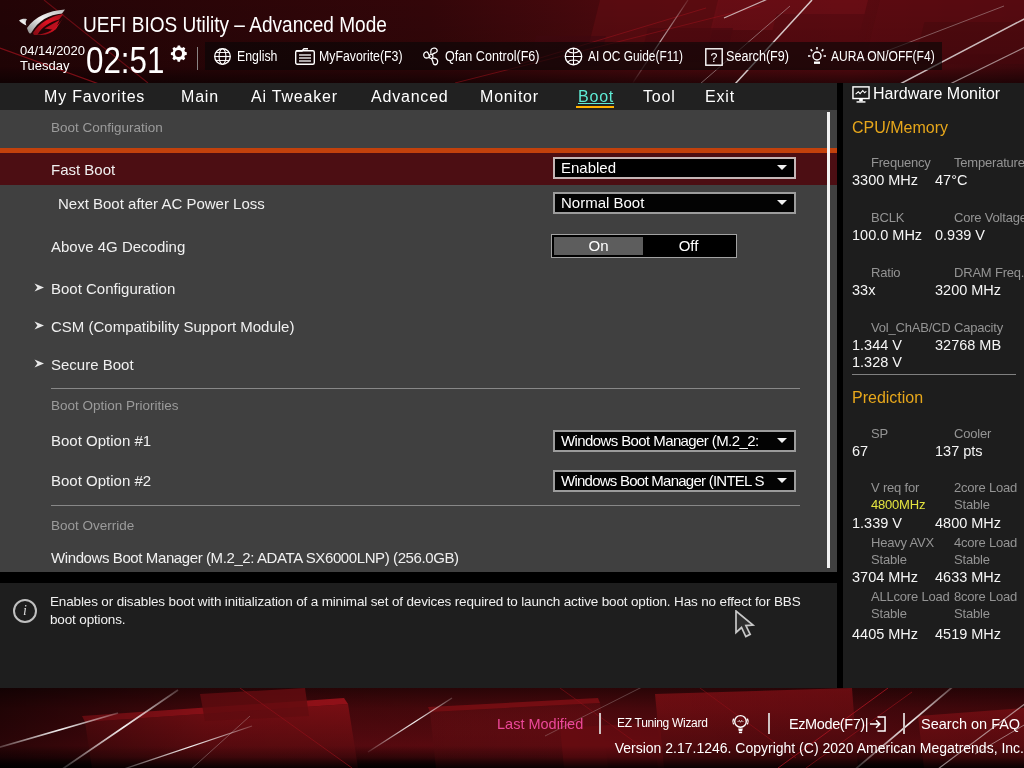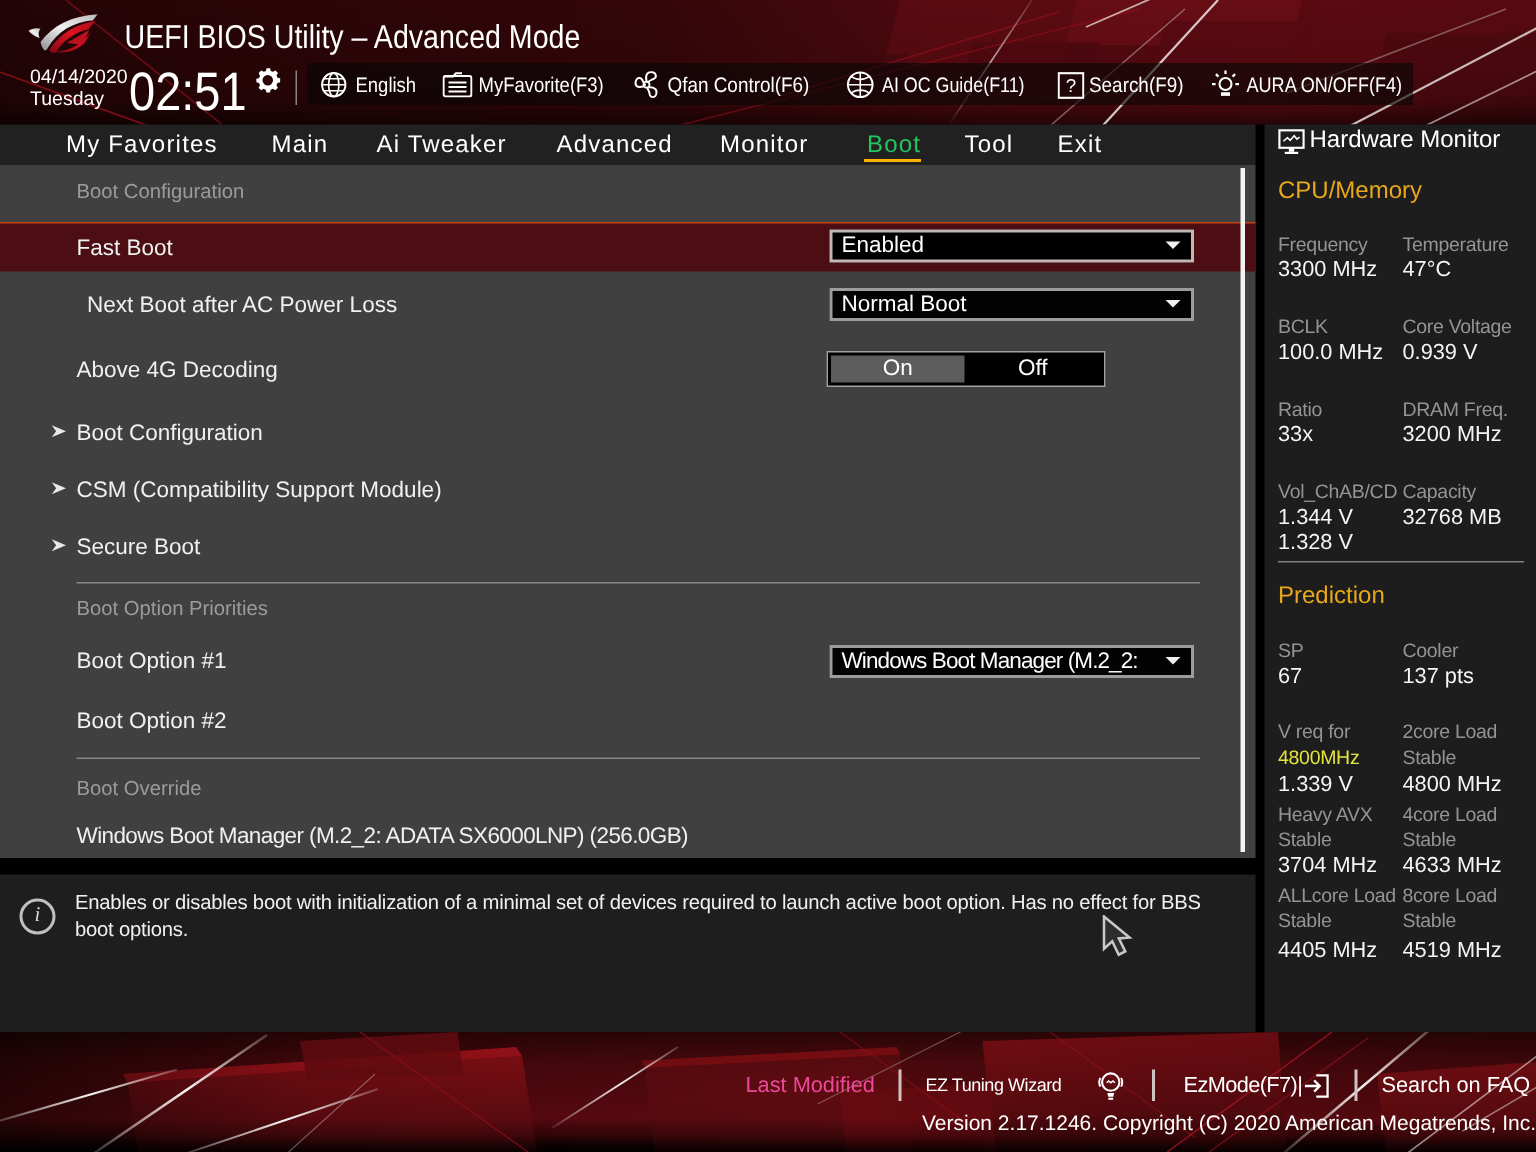--- a/index.html
+++ b/index.html
@@ -1,21 +1,21 @@
 <!DOCTYPE html>
 <html><head>
 <meta charset="utf-8">
 <style>
   html,body{margin:0;padding:0;background:#000;}
   #root{position:relative;width:1024px;height:768px;overflow:hidden;
         font-family:"Liberation Sans",sans-serif;background:#000;padding-left:10px;}
   .abs{position:absolute;}
   .lbl{color:#f0f0f0;font-size:15px;white-space:nowrap;}
   .sect{color:#9b9b9b;font-size:13.5px;white-space:nowrap;}
-  .gray{color:#949494;font-size:13px;white-space:nowrap;letter-spacing:-0.2px;}
+  .gray{color:#949494;font-size:13px;white-space:nowrap;letter-spacing:-0.2px;margin-left:19px;}
   .val{color:#f5f5f5;font-size:14.5px;white-space:nowrap;}
   .ddown{position:absolute;left:553px;width:233px;height:18px;background:#030303;
          border:2px solid #9c9c9c;color:#fff;font-size:15px;line-height:18px;
          padding-left:6px;white-space:nowrap;overflow:hidden;}
   .caret{position:absolute;right:7px;top:6px;width:0;height:0;
          border-left:5.5px solid transparent;border-right:5.5px solid transparent;
          border-top:5.5px solid #f0f0f0;}
   .navitem{position:absolute;color:#fff;font-size:16px;top:5px;white-space:nowrap;letter-spacing:0.8px;}
 </style>
 </head>
@@ -151,30 +151,30 @@
       <div class="abs" style="left:831px;top:48px;transform:scaleX(0.86);transform-origin:0 0;">AURA ON/OFF(F4)</div>
     </div>
   </div>
 
   <div class="abs" style="left:0;top:83px;width:837px;height:27px;background:#212121;">
     <div class="navitem" style="left:44px;">My Favorites</div>
     <div class="navitem" style="left:181px;">Main</div>
     <div class="navitem" style="left:251px;">Ai Tweaker</div>
     <div class="navitem" style="left:371px;">Advanced</div>
     <div class="navitem" style="left:480px;">Monitor</div>
-    <div class="navitem" style="left:578px;color:#22c55e;">Boot</div>
+    <div class="navitem" style="left:578px;color:#5eead4;text-decoration:underline;">Boot</div>
     <div class="abs" style="left:576px;top:23px;width:38px;height:2px;background:#ffb200;"></div>
     <div class="navitem" style="left:643px;">Tool</div>
     <div class="navitem" style="left:705px;">Exit</div>
   </div>
 
   <div class="abs" style="left:0;top:110px;width:837px;height:462px;background:#404040;">
     <div class="sect" style="position:absolute;left:51px;top:10px;">Boot Configuration</div>
 
-    <div class="abs" style="left:0;top:38px;width:837px;height:32px;background:#4c0e13;border-top:1px solid #c2410c;">
+    <div class="abs" style="left:0;top:38px;width:837px;height:32px;background:#4c0e13;border-top:5px solid #c2410c;">
       <div class="lbl" style="position:absolute;left:51px;top:8px;">Fast Boot</div>
       <div class="ddown" style="top:4px;border-color:#c4b6b6;background:#000;">Enabled<div class="caret"></div></div>
     </div>
 
     <div class="lbl" style="position:absolute;left:58px;top:85px;">Next Boot after AC Power Loss</div>
     <div class="ddown" style="top:82px;">Normal Boot<div class="caret"></div></div>
 
     <div class="lbl" style="position:absolute;left:51px;top:128px;">Above 4G Decoding</div>
     <div class="abs" style="left:551px;top:124px;width:184px;height:22px;border:1px solid #a2a2a2;background:#000;">
       <div class="abs" style="left:2px;top:2px;width:89px;height:18px;background:#5d5d5d;color:#fff;font-size:15px;line-height:18px;text-align:center;">On</div>
@@ -197,20 +197,21 @@
     <div class="lbl" style="position:absolute;left:51px;top:246px;">Secure Boot</div>
 
     <div class="abs" style="left:51px;top:278px;width:749px;height:1px;background:#888;"></div>
 
     <div class="sect" style="position:absolute;left:51px;top:288px;">Boot Option Priorities</div>
 
     <div class="lbl" style="position:absolute;left:51px;top:322px;">Boot Option #1</div>
     <div class="ddown" style="top:320px;letter-spacing:-0.6px;">Windows Boot Manager (M.2_2:<div class="caret"></div></div>
 
     <div class="lbl" style="position:absolute;left:51px;top:362px;">Boot Option #2</div>
+    <div class="ddown" style="top:360px;letter-spacing:-0.75px;">Windows Boot Manager (INTEL S<div class="caret"></div></div>
 
     <div class="abs" style="left:51px;top:395px;width:749px;height:1px;background:#888;"></div>
 
     <div class="sect" style="position:absolute;left:51px;top:408px;">Boot Override</div>
 
     <div class="lbl" style="position:absolute;left:51px;top:439px;letter-spacing:-0.4px;">Windows Boot Manager (M.2_2: ADATA SX6000LNP) (256.0GB)</div>
 
     <div class="abs" style="left:827px;top:2px;width:3px;height:456px;background:#f2f2f2;"></div>
   </div>
 

